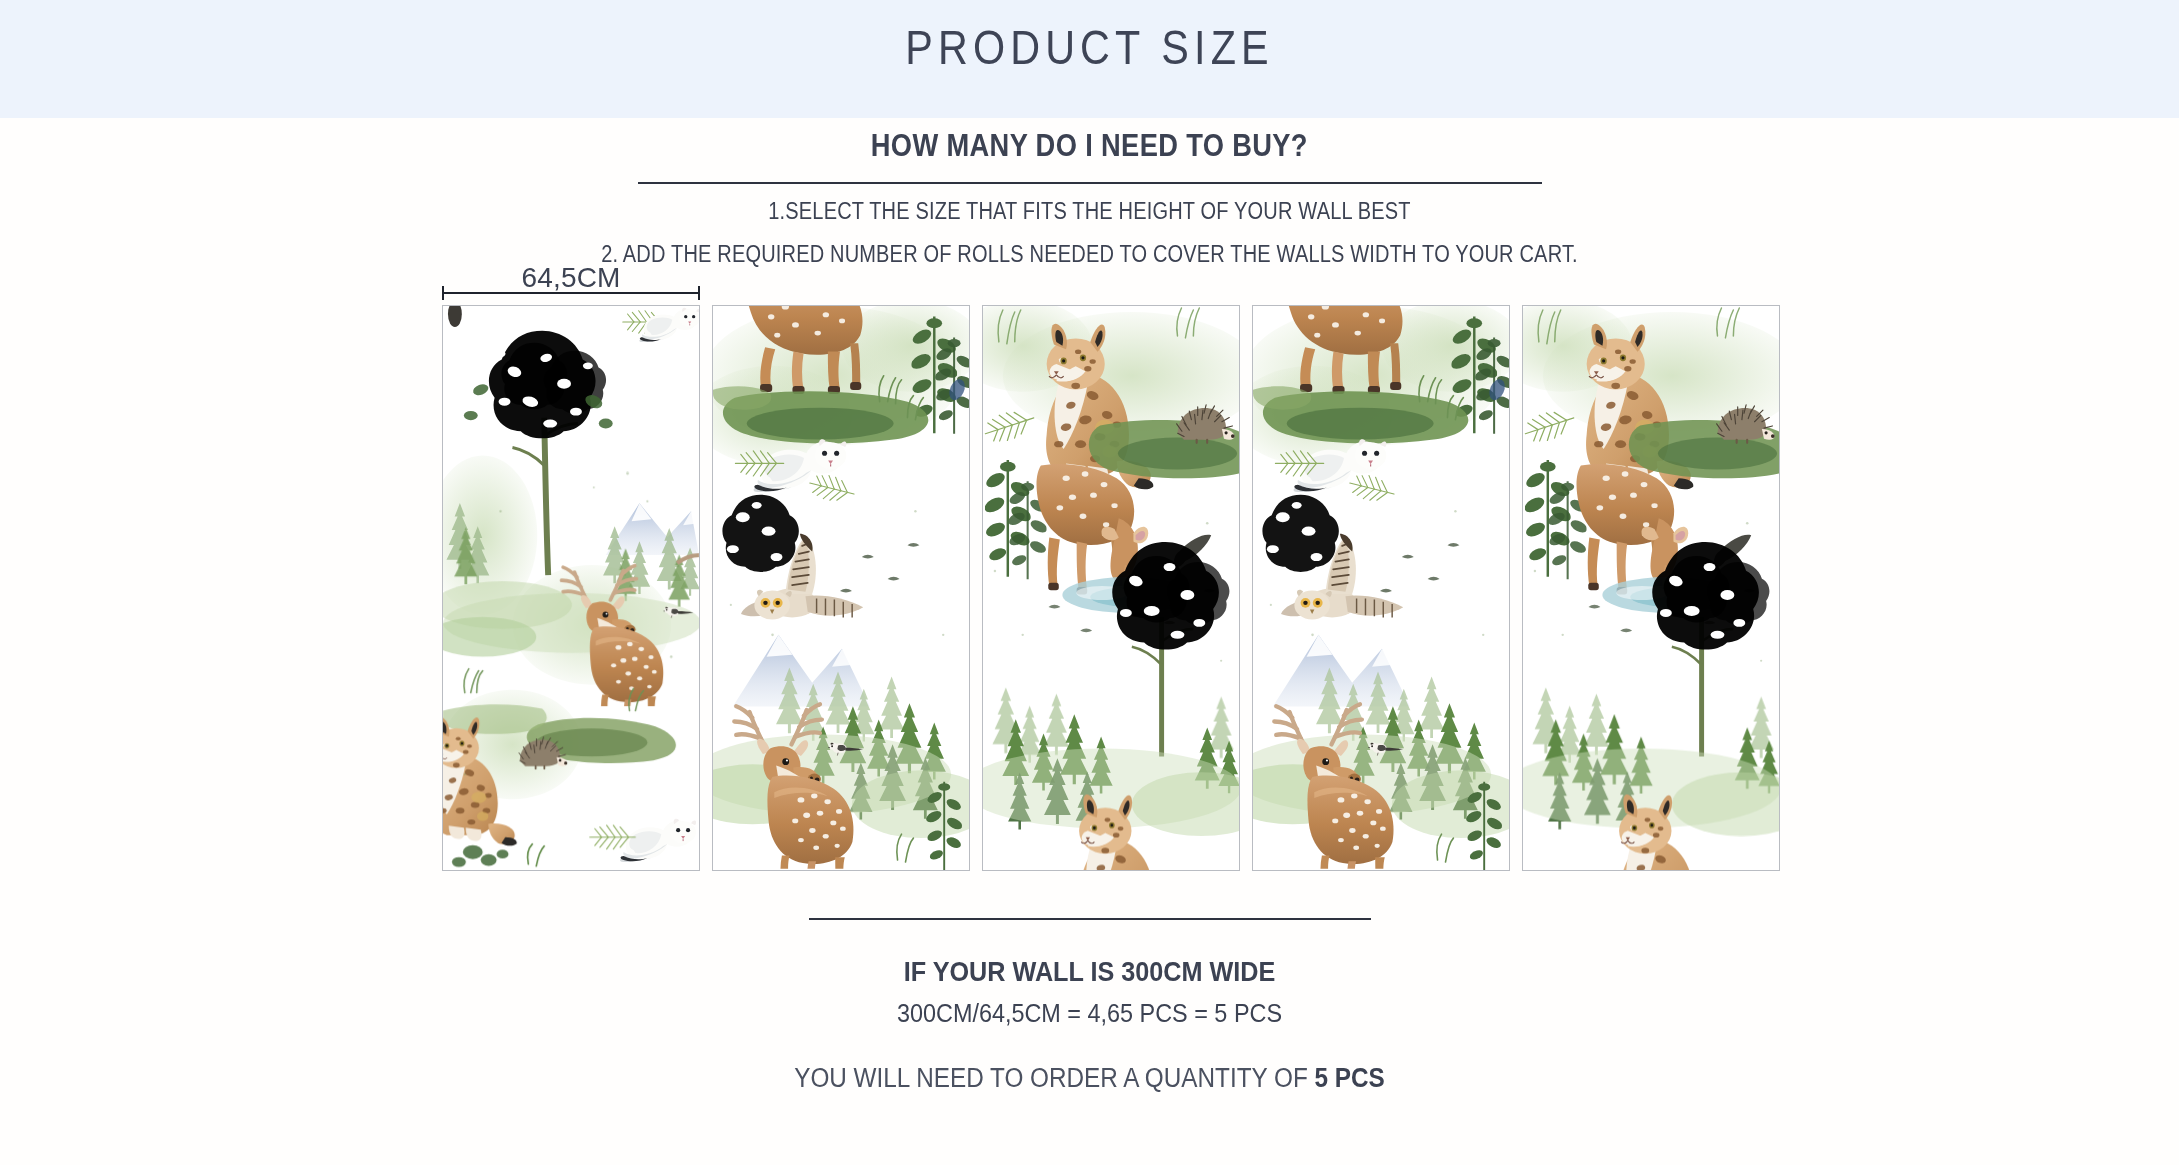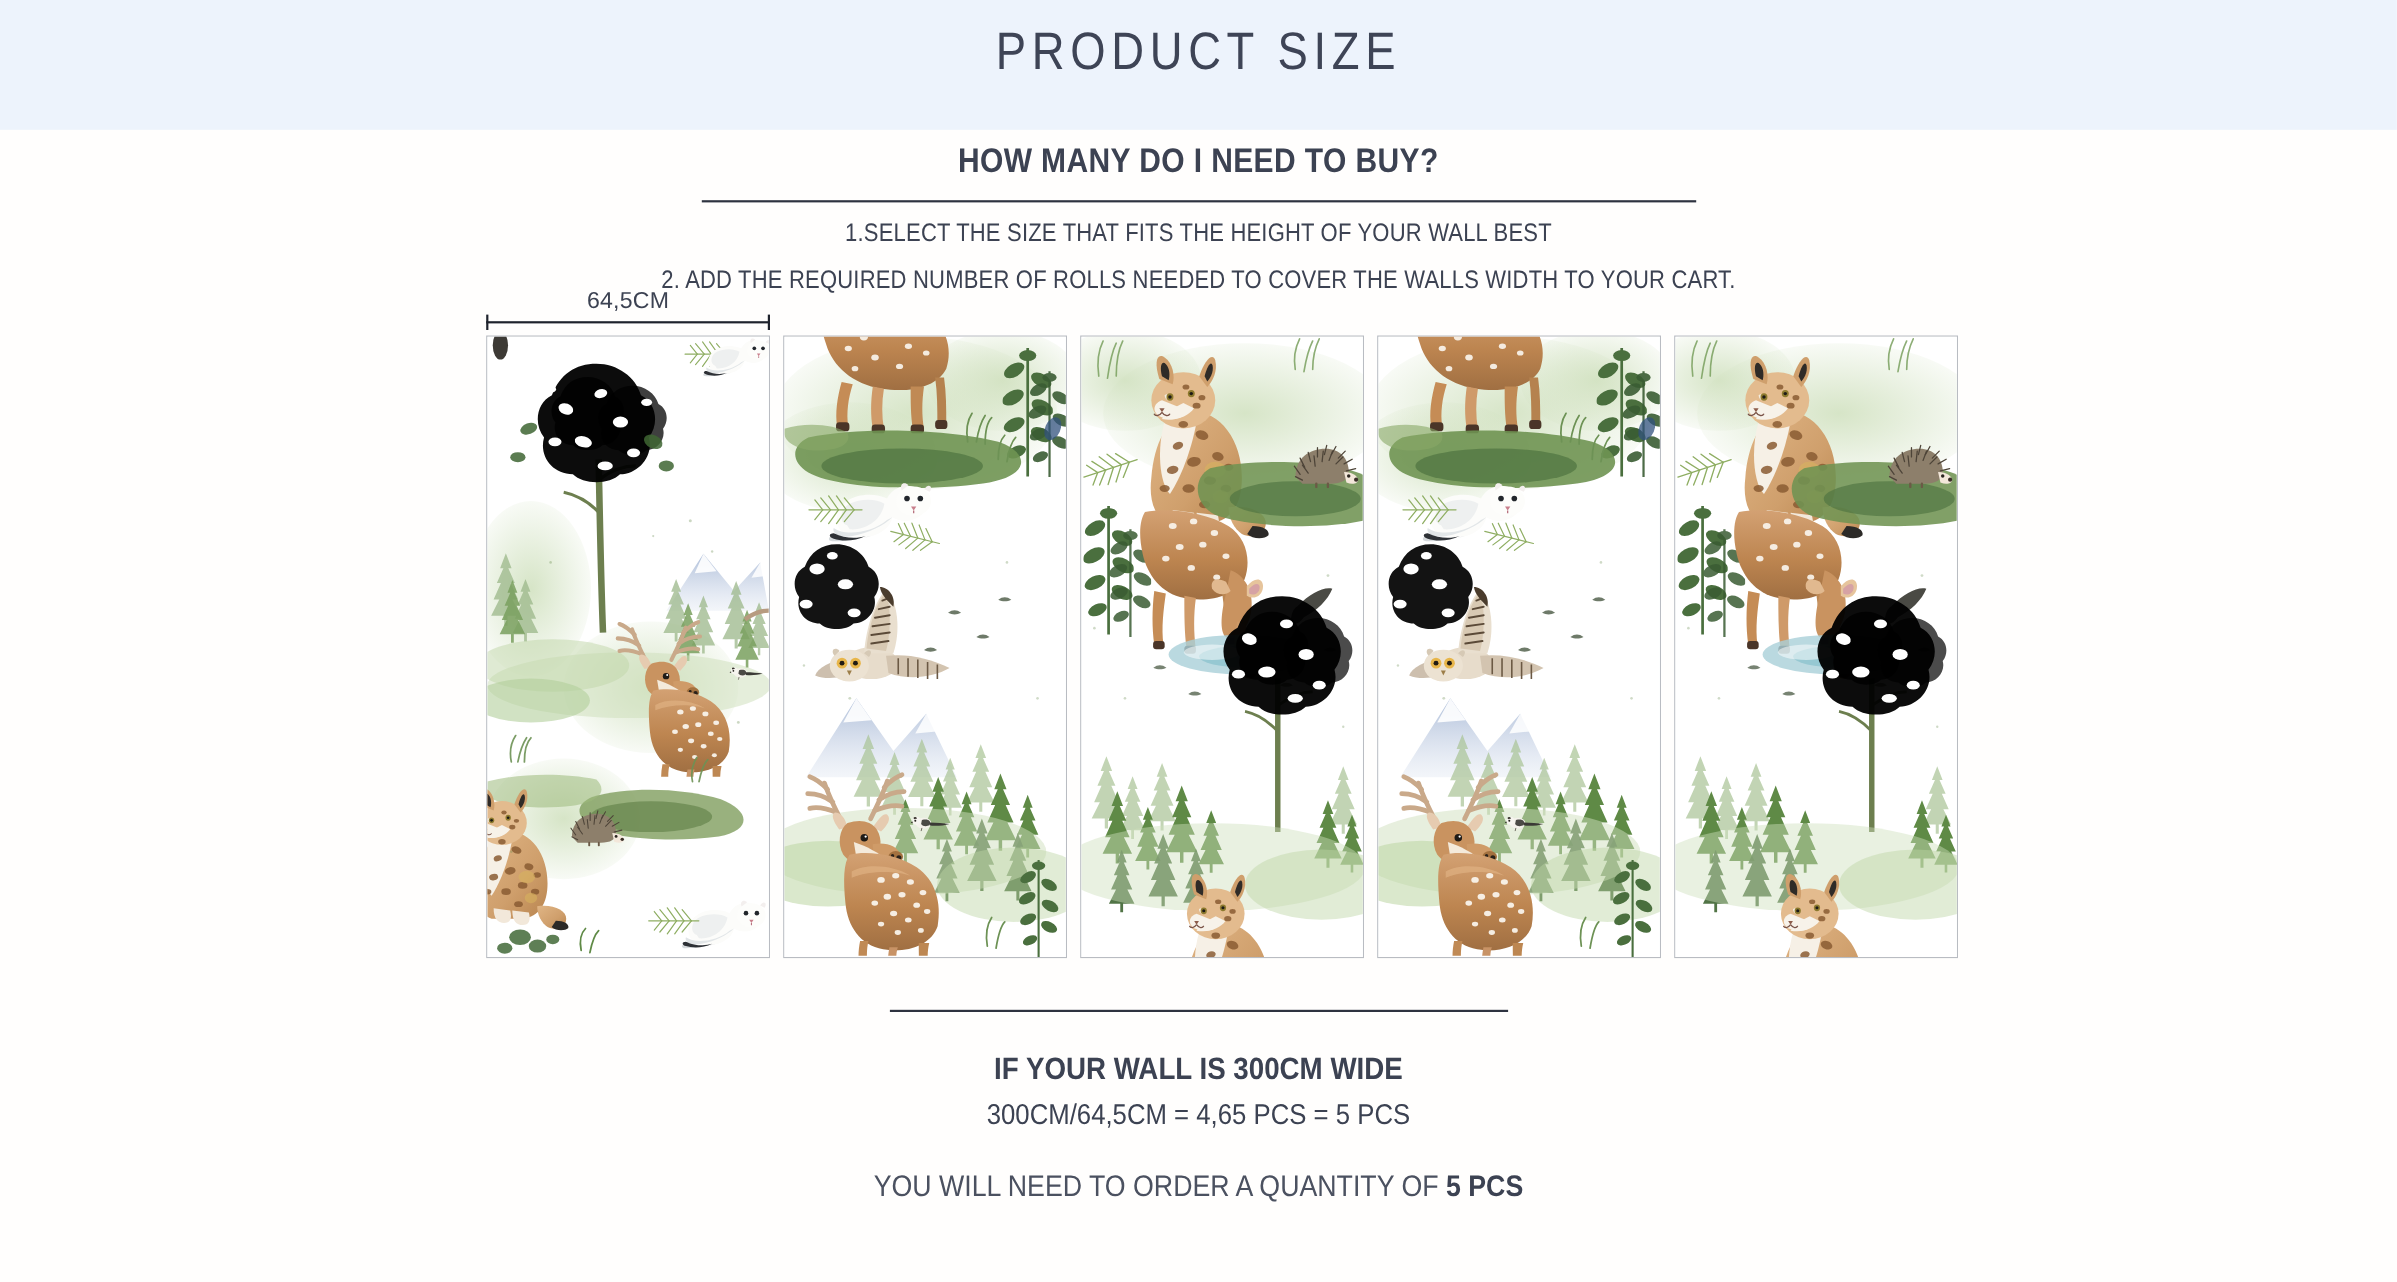--- a/index.html
+++ b/index.html
@@ -68,21 +68,21 @@
     position: absolute;
     left: 442px; top: 262px;
     width: 258px;
     height: 42px;
   }
   .measure-label {
     position: absolute;
     left: 0; top: 0;
     width: 258px;
     text-align: center;
-    font-size: 21px;
+    font-size: 28px;
     color: #3c4252;
     font-weight: 500;
     letter-spacing: 0.2px;
   }
   .measure-bar {
     position: absolute;
     left: 0; bottom: 4px;
     width: 258px; height: 14px;
   }
   .measure-bar .line {

